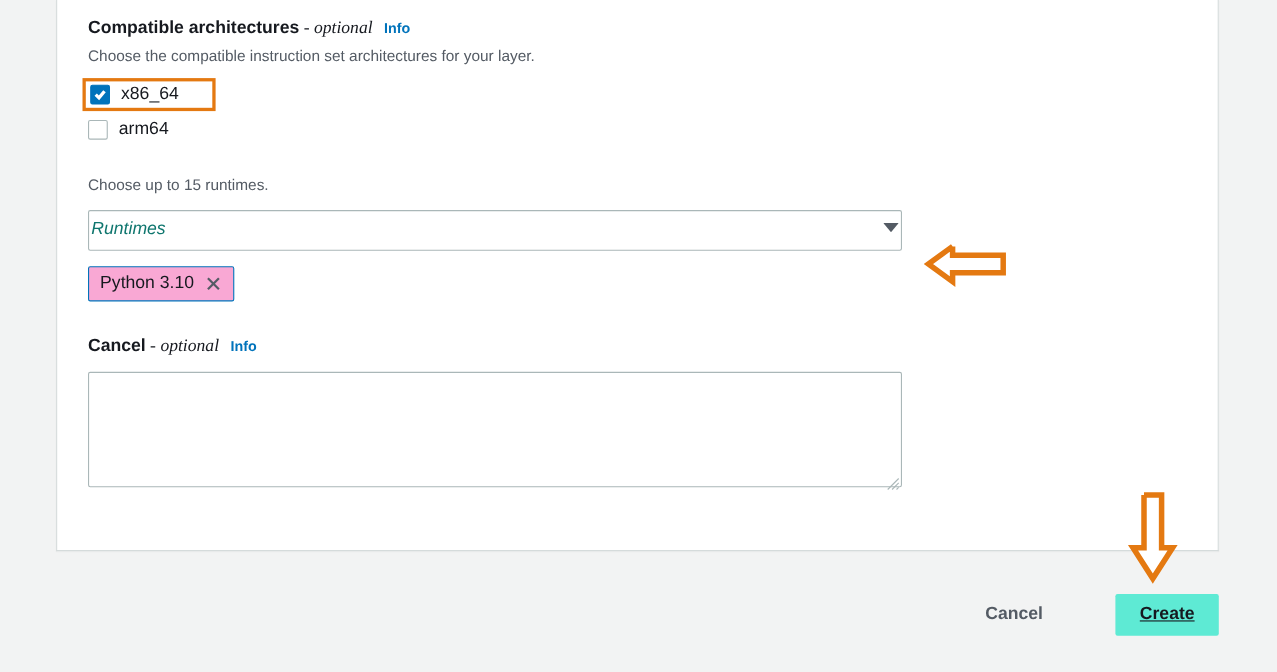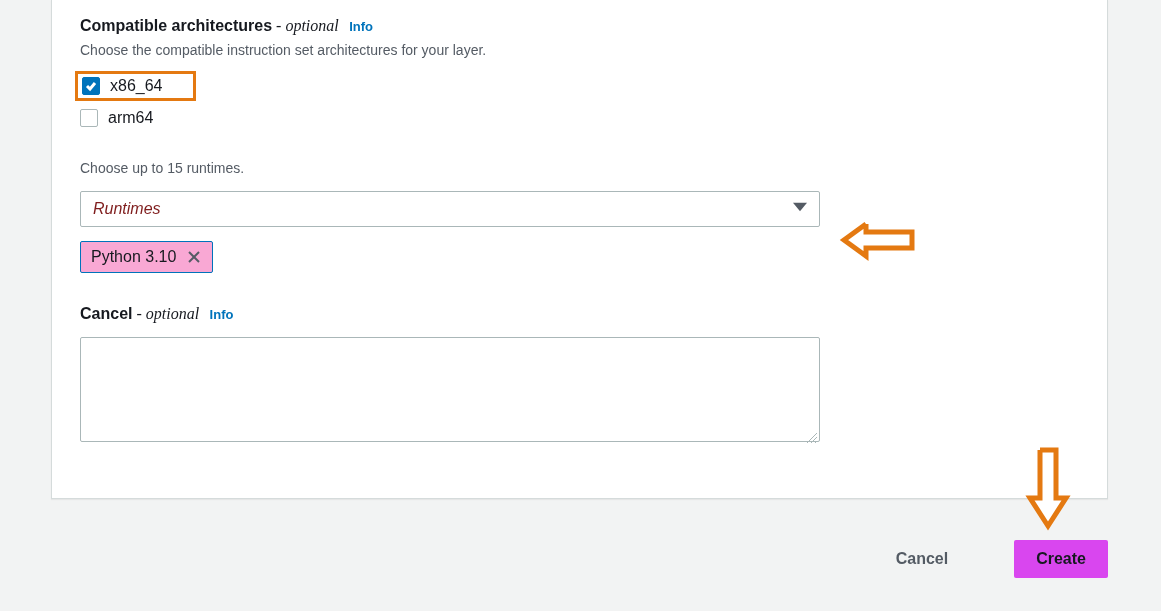--- a/index.html
+++ b/index.html
@@ -86,24 +86,24 @@
     border: 3px solid #e47911;
     padding: 3px 30px 3px 4px;
     display: inline-flex;
     align-items: center;
     margin-left: -5px;
   }
   .dropdown {
     width: 740px;
     border: 1px solid #aab7b8;
     border-radius: 2px;
-    padding: 8px 12px;
+    padding: 8px 2px;
     font-size: 16px;
     font-style: italic;
-    color: #7f1d1d;
+    color: #0f766e;
     display: flex;
     justify-content: space-between;
     align-items: center;
     cursor: pointer;
     margin-top: 12px;
     background: #fff;
   }
   .dropdown-caret svg {
     width: 14px;
     height: 14px;
@@ -165,22 +165,23 @@
     padding: 10px 22px;
     border-radius: 2px;
     cursor: pointer;
     border: none;
   }
   .btn-cancel {
     background: transparent;
     color: #545b64;
   }
   .btn-primary {
-    background: #d946ef;
-    color: #16191f;
+    background: #5eead4;
+    color: #16191f;
+    text-decoration: underline;
   }
   
   .arrow-annotation {
     position: absolute;
   }
 </style>
 </head>
 <body>
 
 <div class="panel">

